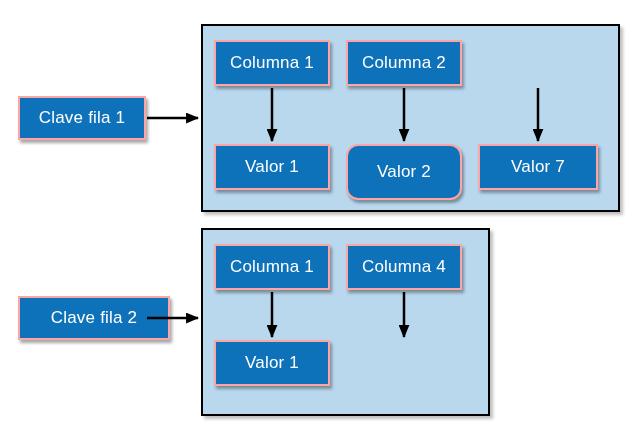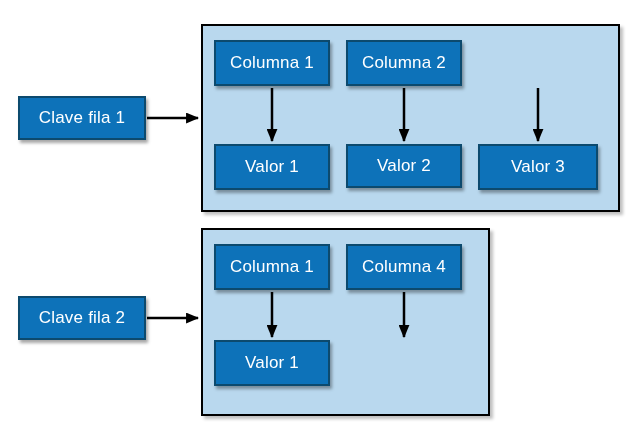--- a/index.html
+++ b/index.html
@@ -15,21 +15,21 @@
   .container-box {
     position: absolute;
     background: #b9d8ee;
     border: 2px solid #000000;
     box-sizing: border-box;
     box-shadow: 3px 3px 3px rgba(0,0,0,0.25);
   }
   .box {
     position: absolute;
     background: #0d72b9;
-    border: 2px solid #0c4a6e;
+    border: 2px solid #fca5a5;
     box-sizing: border-box;
     color: #ffffff;
     display: flex;
     align-items: center;
     justify-content: center;
     font-size: 17px;
     letter-spacing: 0.2px;
     box-shadow: 2px 3px 3px rgba(0,0,0,0.35);
   }
   svg.overlay {
@@ -42,39 +42,39 @@
 <body>
 
 <div class="stage">
 
   <div class="container-box" style="left:201px; top:24px; width:419px; height:188px;"></div>
   <div class="container-box" style="left:201px; top:228px; width:289px; height:188px;"></div>
 
   <div class="box" style="left:18px; top:96px; width:128px; height:44px;">
     <span>Clave fila 1</span>
   </div>
-  <div class="box" style="left:18px; top:296px; width:128px; height:44px;">
+  <div class="box" style="left:18px; top:296px; width:152px; height:44px;">
     <span>Clave fila 2</span>
   </div>
 
   <div class="box" style="left:214px; top:40px; width:116px; height:46px;">
     <span>Columna 1</span>
   </div>
   <div class="box" style="left:346px; top:40px; width:116px; height:46px;align-items:center;">
     <span>Columna 2</span>
   </div>
 
   <div class="box" style="left:214px; top:144px; width:116px; height:46px;">
     <span>Valor 1</span>
   </div>
-  <div class="box" style="left:346px; top:144px; width:116px; height:44px;">
+  <div class="box" style="left:346px; top:144px; width:116px; height:56px;border-radius:12px;">
     <span>Valor 2</span>
   </div>
   <div class="box" style="left:478px; top:144px; width:120px; height:46px;">
-    <span>Valor 3</span>
+    <span>Valor 7</span>
   </div>
 
   <div class="box" style="left:214px; top:244px; width:116px; height:46px;">
     <span>Columna 1</span>
   </div>
   <div class="box" style="left:346px; top:244px; width:116px; height:46px;">
     <span>Columna 4</span>
   </div>
 
   <div class="box" style="left:214px; top:340px; width:116px; height:46px;">

